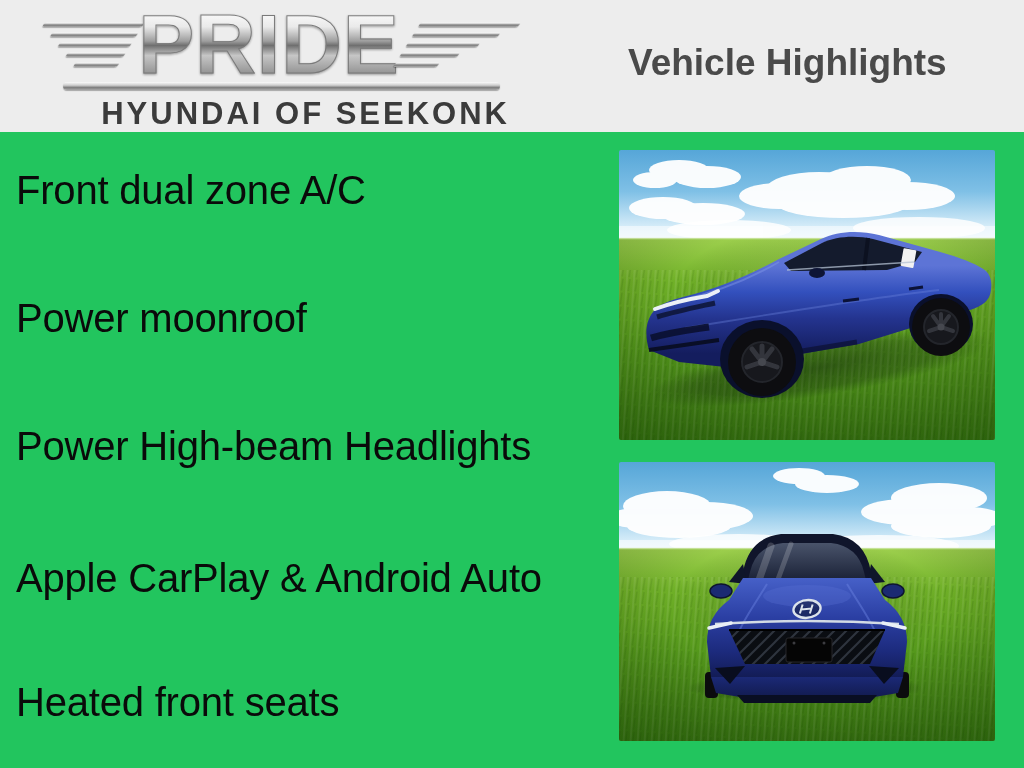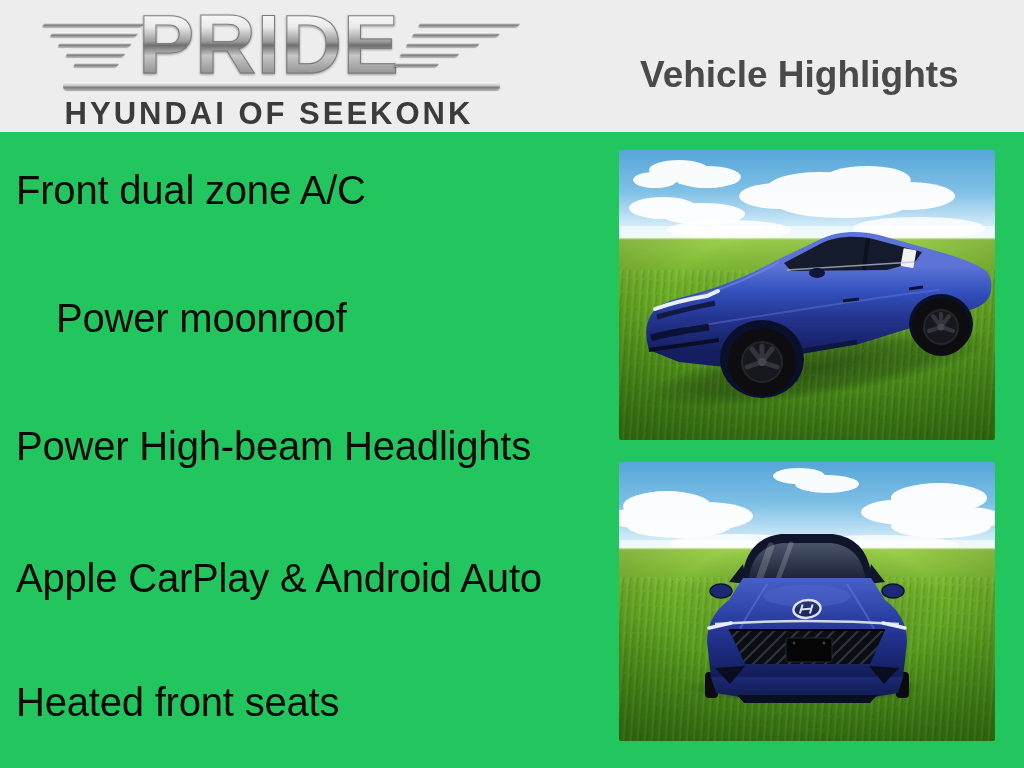--- a/index.html
+++ b/index.html
@@ -40,37 +40,37 @@
       -webkit-background-clip: text; background-clip: text;
       color: transparent; -webkit-text-stroke: 1px #7a7a7a;
     }
   }
   .logo-underline {
     height: 8px; width: 437px; margin: 2px 0 0 35px; border-radius: 4px;
     background: linear-gradient(180deg, #fbfbfb 0%, #cfcfcf 40%, #7d7d7d 70%, #a8a8a8 100%);
     box-shadow: 0 1px 1px rgba(0,0,0,.3);
   }
   .logo-subtitle {
-    margin-top: 6px; text-align: center;
+    margin-top: 6px; text-align: right;
     font-size: 31px; font-weight: bold; letter-spacing: 3px; color: #3b3b3b;
     white-space: nowrap;
   }
   .title {
-    position: absolute; left: 624px; top: 38px; margin: 16px;
+    position: absolute; left: 624px; top: 38px; margin: 4px;
     font-size: 37px; font-weight: bold; color: #4a4a4a; white-space: nowrap;
   }
 
   
   .features { position: absolute; left: 0; top: 0; }
   .feature {
     position: absolute; left: 16px;
     font-size: 40px; font-weight: normal; color: #0a0a0a;
     letter-spacing: -0.2px; line-height: 36px; white-space: nowrap;
   }
-  .f0 { top: 172px; } .f1 { top: 300px; margin-left: 40px; } .f2 { top: 428px; }
+  .f0 { top: 172px; } .f1 { top: 300px; } .f2 { top: 428px; }
   .f3 { top: 560px; } .f4 { top: 684px; }
 
   
   .photo { position: absolute; left: 619px; width: 376px; margin: 0; overflow: hidden; border-radius: 2px; }
   .photo1 { top: 150px; height: 290px; }
   .photo2 { top: 462px; height: 279px; }
   .photo svg { display: block; width: 100%; height: 100%; }
 </style>
 </head>
 <body>

